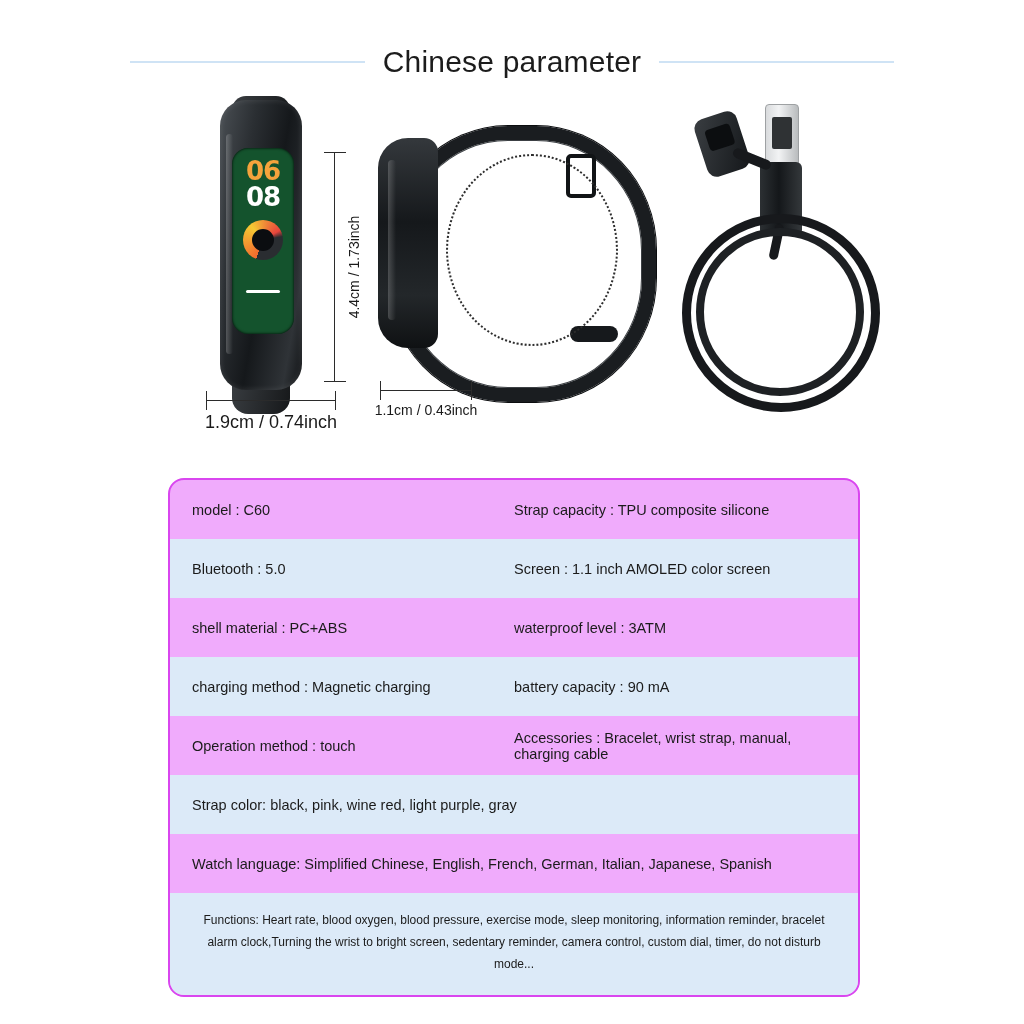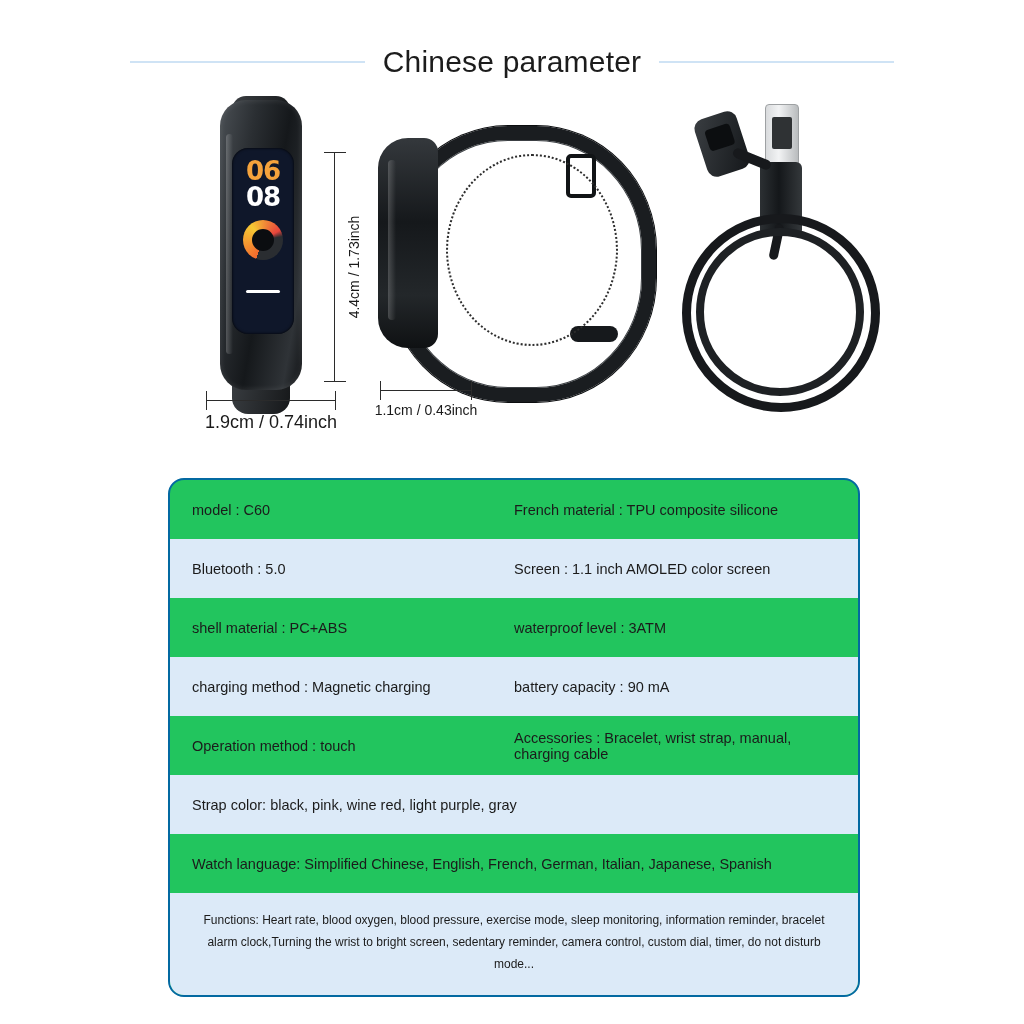--- a/index.html
+++ b/index.html
@@ -85,21 +85,21 @@
     content:"";
     position:absolute; left:13px; top:18px;
     width:32px; height:5px; border-radius:3px;
     background:#2c3034;
   }
   .screen {
     position: absolute;
     left: 36px; top: 48px;
     width: 62px; height: 186px;
     border-radius: 16px;
-    background: #0f172a;
+    background: #14532d;
     overflow: hidden;
     box-shadow: inset 0 0 3px #000;
   }
   .scr-time1, .scr-time2 {
     position: absolute;
     left: 0; width: 62px;
     text-align: center;
     font-size: 26px;
     font-weight: 700;
     font-family: "DejaVu Sans", sans-serif;
@@ -295,24 +295,24 @@
     background: #17191c;
     border-radius: 5px;
     transform: rotate(12deg);
   }
 
   
   .spec-card {
     position: absolute;
     left: 168px; top: 478px;
     width: 688px;
-    border: 2px solid #0369a1;
+    border: 2px solid #d946ef;
     border-radius: 16px;
     overflow: hidden;
-    background: #22c55e;
+    background: #f0abfc;
   }
   .spec-row {
     display: flex;
     min-height: 59px;
     align-items: center;
     font-size: 14.5px;
     color: #1b1b1b;
   }
   .spec-row.alt { background: #dceaf8; }
   .spec-row .c1 { width: 50%; padding: 0 0 0 22px; box-sizing: border-box; }
@@ -392,21 +392,21 @@
     <div class="cable-link"></div>
     <div class="cable-coil"></div>
     <div class="cable-coil2"></div>
   </div>
 </div>
 
 <div class="spec-card">
 
   <div class="spec-row">
     <div class="c1">model : C60</div>
-    <div class="c2">French material : TPU composite silicone</div>
+    <div class="c2">Strap capacity : TPU composite silicone</div>
   </div>
 
   <div class="spec-row alt">
     <div class="c1">Bluetooth : 5.0</div>
     <div class="c2">Screen : 1.1 inch AMOLED color screen</div>
   </div>
 
   <div class="spec-row">
     <div class="c1">shell material : PC+ABS</div>
     <div class="c2">waterproof level : 3ATM</div>

